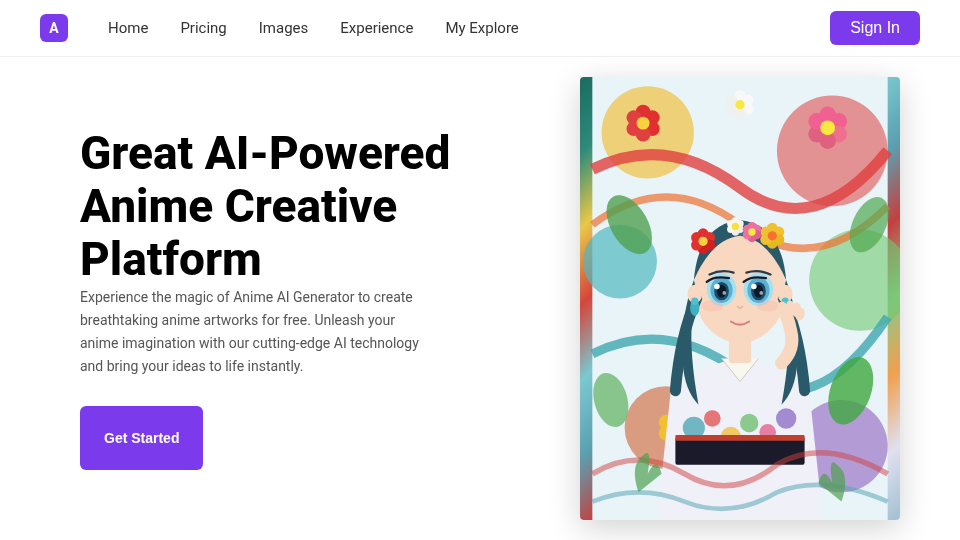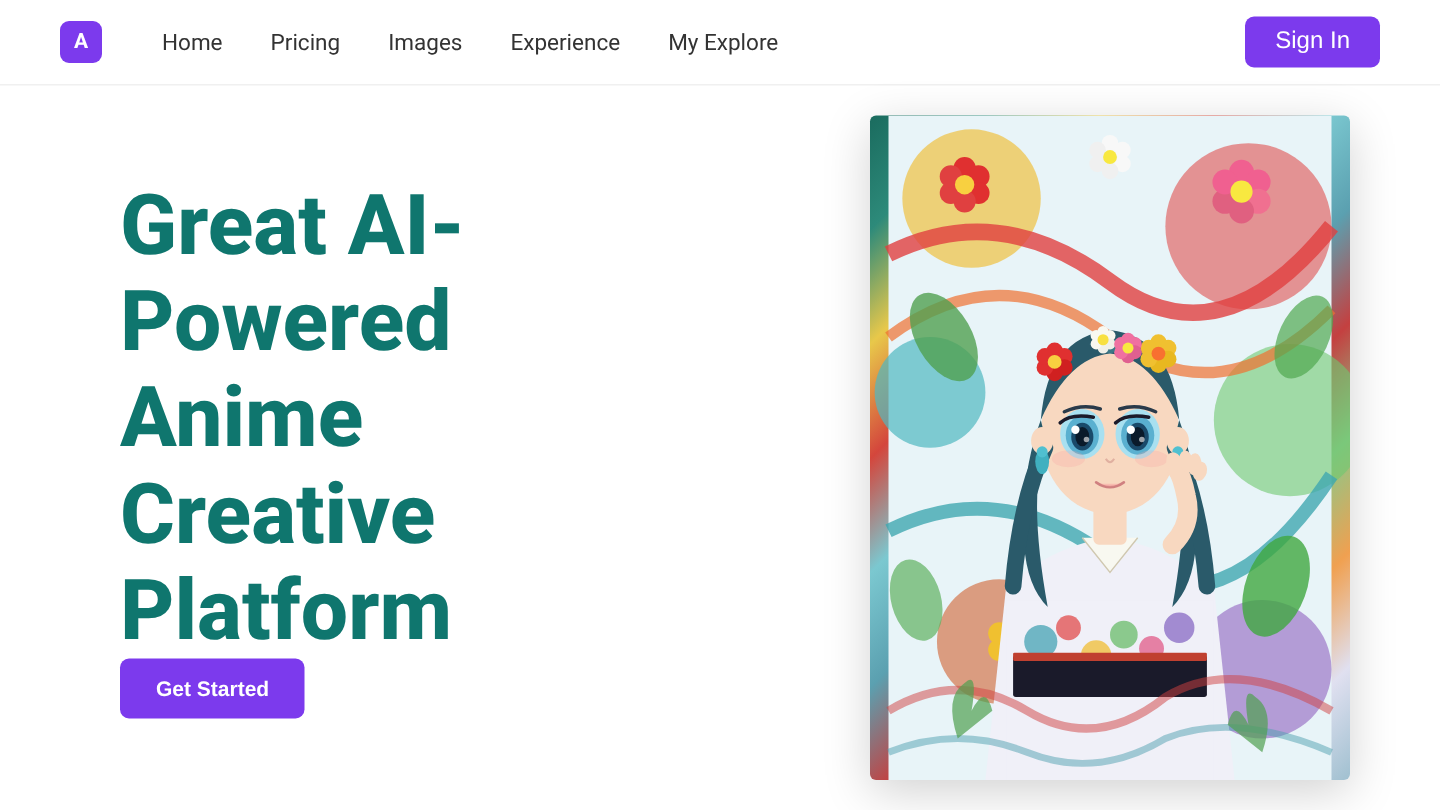--- a/index.html
+++ b/index.html
@@ -87,39 +87,39 @@
       position: relative;
     }
 
     .hero-content {
       flex: 1;
       max-width: 420px;
       padding-right: 40px;
     }
 
     .hero-title {
-      font-size: 56px;
+      font-size: 46px;
       font-weight: 800;
-      color: #0f766e;
+      color: #000000;
       line-height: 1.15;
     }
 
     .hero-description {
       font-size: 14px;
       color: #555;
       line-height: 1.65;
       margin-bottom: 28px;
       max-width: 340px;
     }
 
     .get-started-btn {
       background: #7C3AED;
       color: white;
       border: none;
-      padding: 12px 24px;
+      padding: 24px 24px;
       border-radius: 6px;
       font-size: 14px;
       font-weight: 600;
       cursor: pointer;
     }
 
     
     .hero-image-container {
       position: absolute;
       right: 60px;
@@ -159,20 +159,21 @@
     <a class="nav-link">Experience</a>
     <a class="nav-link">My Explore</a>
   </div>
 
   <button class="signin-btn">Sign In</button>
 </nav>
 
 <section class="hero">
   <div class="hero-content">
     <h1 class="hero-title">Great AI-Powered Anime Creative Platform</h1>
+    <p class="hero-description">Experience the magic of Anime AI Generator to create breathtaking anime artworks for free. Unleash your anime imagination with our cutting-edge AI technology and bring your ideas to life instantly.</p>
     <button class="get-started-btn">Get Started</button>
   </div>
 
   <div class="hero-image-container">
     <div class="anime-illustration">
       <svg class="anime-svg" viewBox="0 0 320 480" xmlns="http://www.w3.org/2000/svg">
 
         <rect width="320" height="480" fill="#e8f4f8"></rect>
 
         <circle cx="60" cy="60" r="50" fill="#f0c040" opacity="0.7"></circle>

